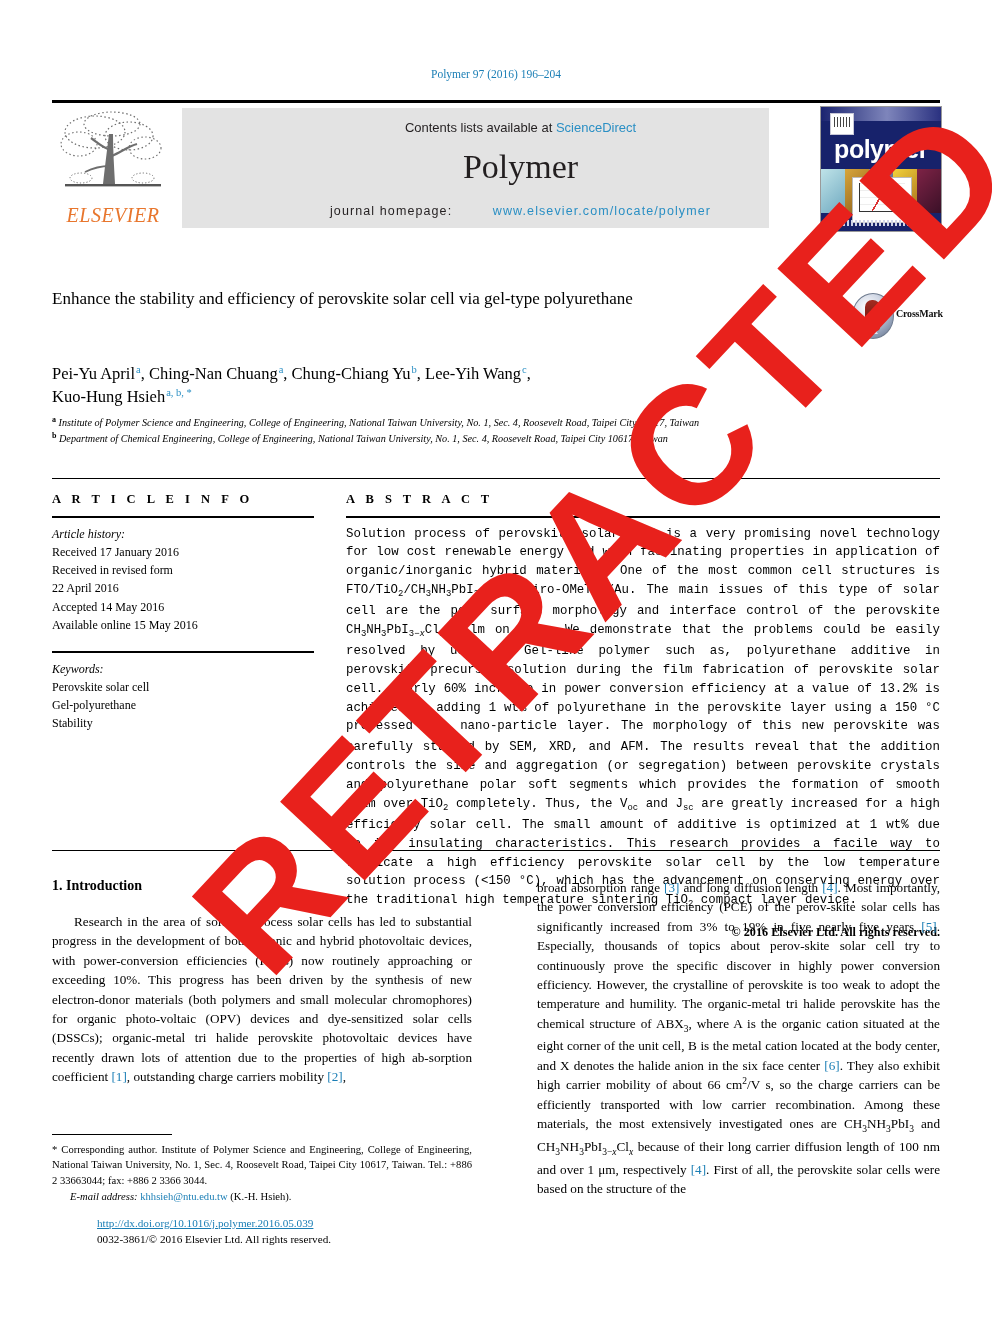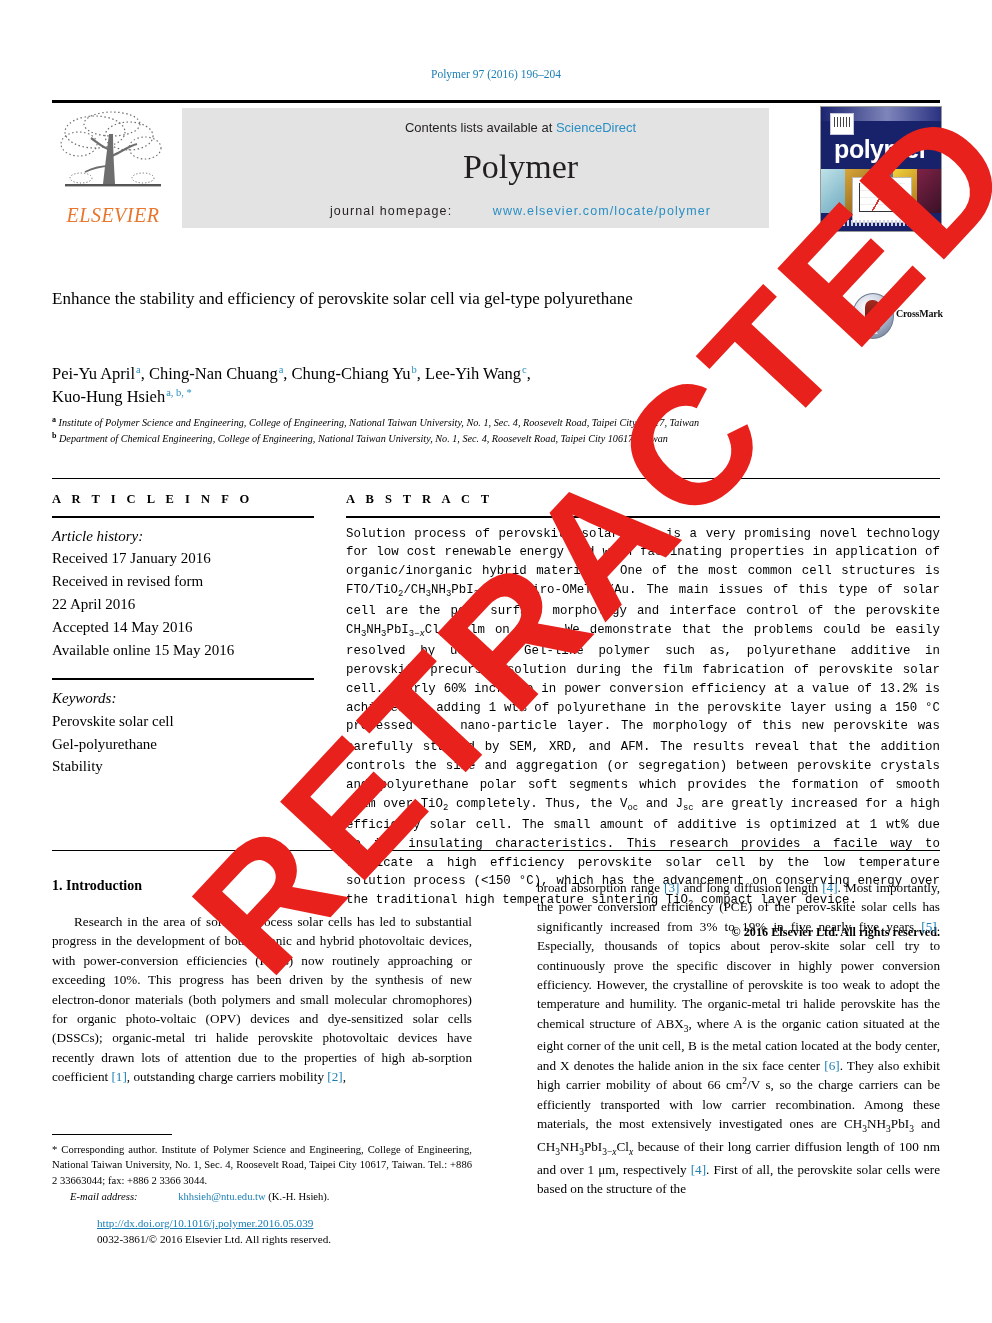--- a/index.html
+++ b/index.html
@@ -313,21 +313,21 @@
     top: 492px;
     width: 594px;
   }
   .thick-rule {
     height: 1.6px;
     background: #000;
     margin: 9px 0 7px 0;
   }
   .info-block {
     font-family: "Liberation Serif", serif;
-    font-size: 15px;
+    font-size: 12px;
     line-height: 1.52;
   }
   .info-block .it {
     font-style: italic;
   }
   .abs-text {
     font-family: Liberation Mono, monospace;
     font-size: 12.4px;
     line-height: 1.52;
     text-align: justify;
@@ -391,21 +391,21 @@
     text-align: justify;
   }
   .footnote-email {
     font-family: "Liberation Serif", serif;
     font-size: 10.6px;
     line-height: 1.45;
     text-indent: 18px;
     margin-top: 1px;
   }
   .footnote-email .it { font-style: italic; }
-  .link { color: #1a7eb5; margin-left: 38px; }
+  .link { color: #1a7eb5; }
 
   .doi-block {
     position: absolute;
     left: 52px;
     top: 1216px;
     width: 440px;
     font-family: "Liberation Serif", serif;
     font-size: 11.2px;
     line-height: 1.42;
     margin-left: 45px;

